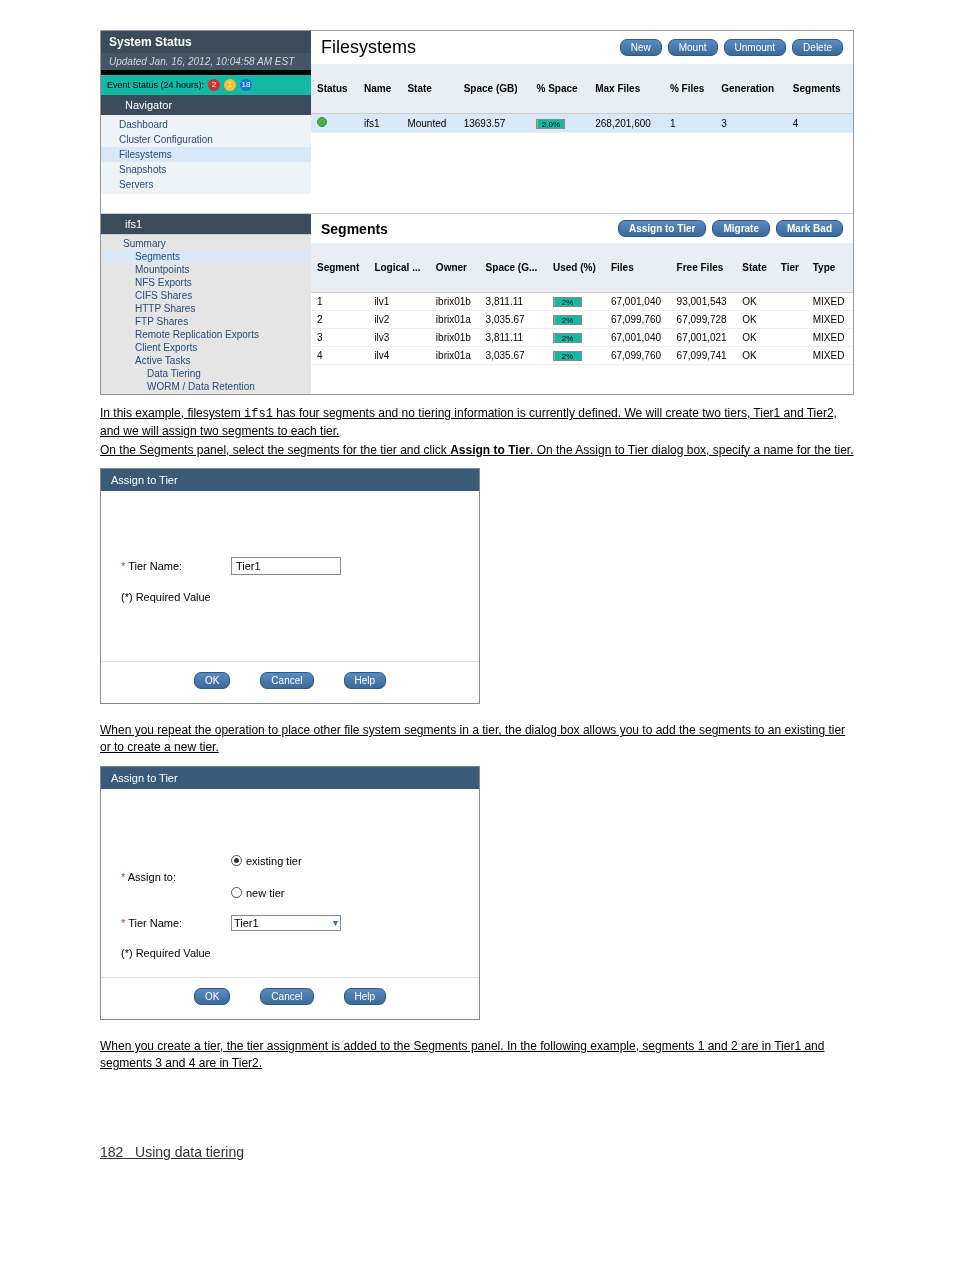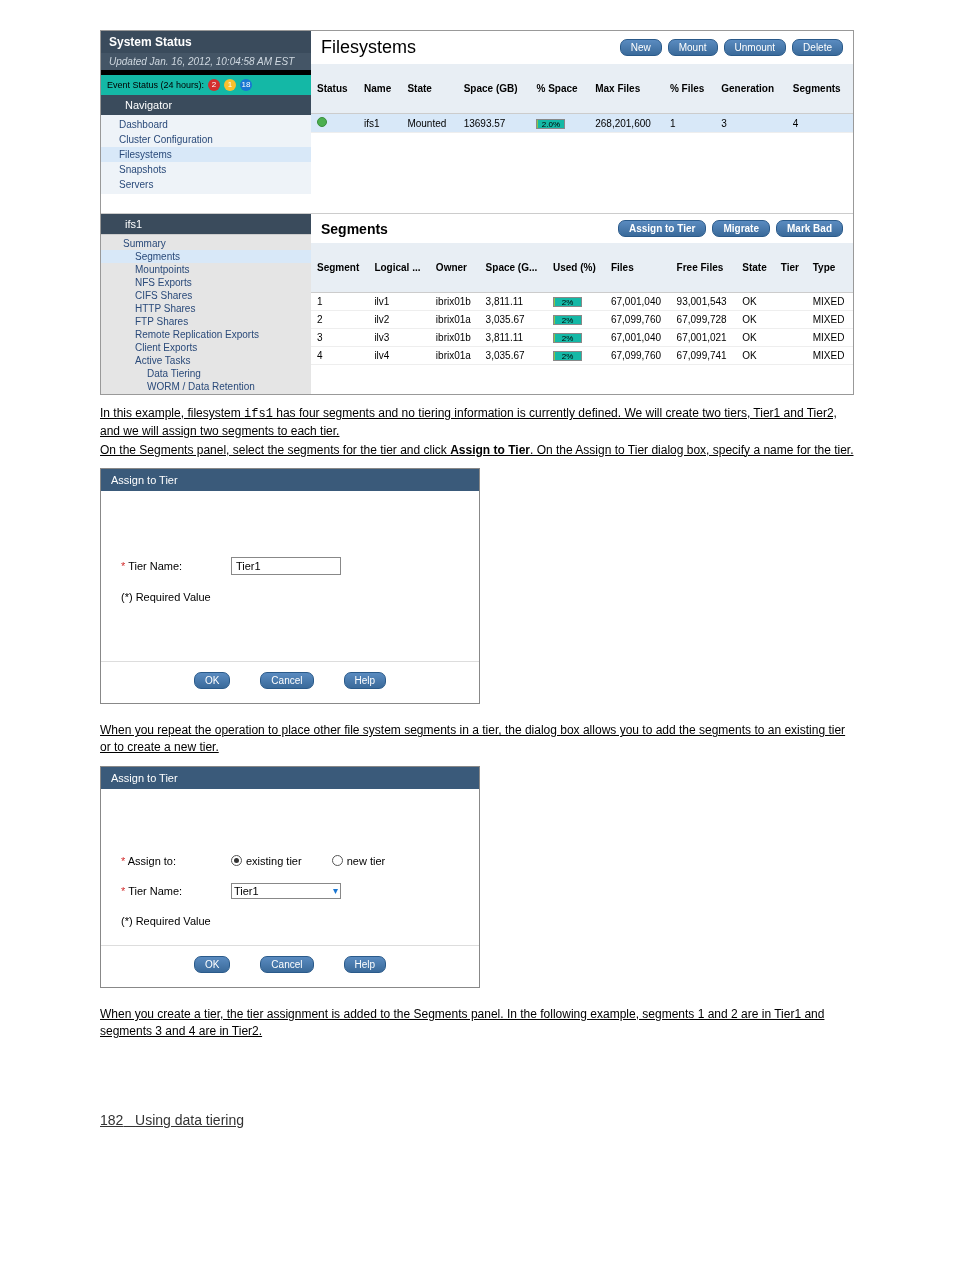--- a/index.html
+++ b/index.html
@@ -40,21 +40,21 @@
 .dialog { border: 1px solid #888; width: 380px; margin: 10px 0 18px 0; background: #fff; }
 .dialog-head { background: #3a5a7a; color: #fff; font-size: 11px; padding: 5px 10px; }
 .dialog-body { padding: 18px 20px; font-size: 11px; margin-top: 48px; }
 .dialog-row { display: flex; align-items: center; margin-bottom: 16px; }
 .dialog-row label { width: 110px; }
 .req { color: #d32f2f; }
 .dialog-input { border: 1px solid #888; padding: 2px 4px; width: 110px; font-size: 11px; }
 .dialog-select { border: 1px solid #888; padding: 1px 2px; width: 110px; font-size: 11px; display: flex; justify-content: space-between; align-items: center; }
 .chev { color: #1976d2; font-size: 10px; }
 .dialog-foot { display: flex; justify-content: center; gap: 30px; padding: 10px 0 14px 0; border-top: 1px solid #ddd; }
-.radio-grp { display: flex; gap: 30px; }
+.radio-grp { display: flex; gap: 20px; flex-direction: column; }
 .radio { display: flex; align-items: center; gap: 4px; font-size: 11px; }
 .radio-dot { width: 11px; height: 11px; border: 1px solid #555; border-radius: 50%; display: inline-flex; align-items: center; justify-content: center; }
 .radio-dot.on::after { content: ""; width: 5px; height: 5px; background: #333; border-radius: 50%; }
 .footer { margin-top: 72px; font-size: 14px; color: #333; text-decoration: underline; }
 </style>
 </head>
 <body>
 
 <div class="panel">
   <div class="panel-wrap">

